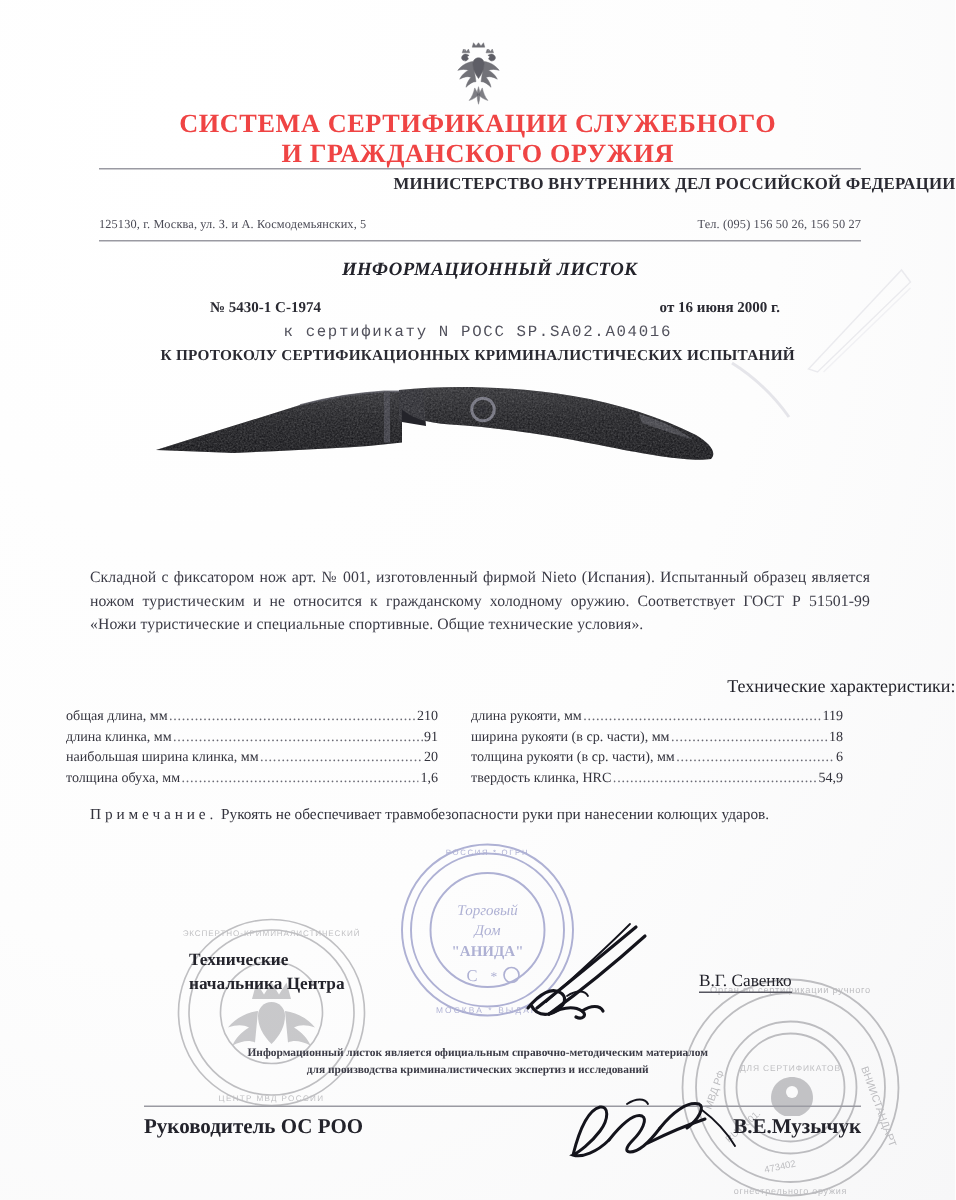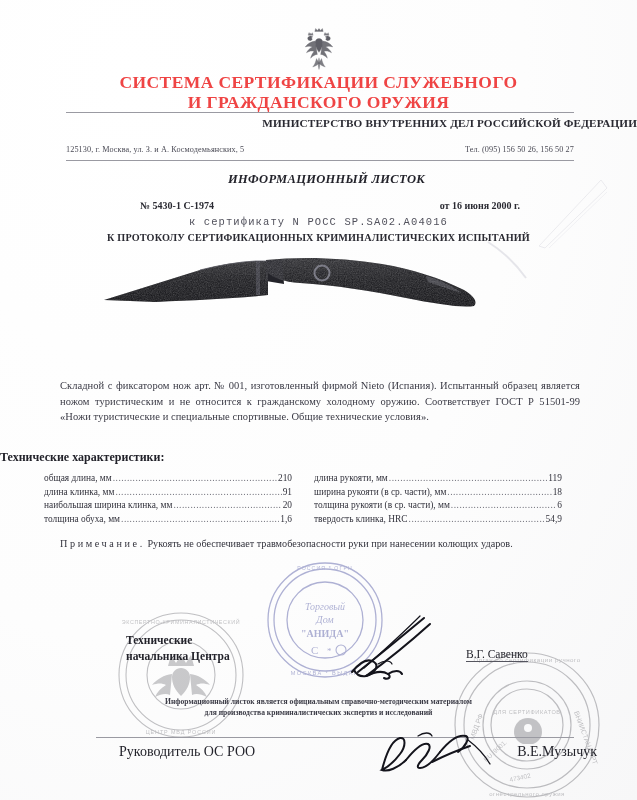--- a/index.html
+++ b/index.html
@@ -144,23 +144,23 @@
     line-height: 15.6px;
     text-align: justify;
     color: #3a3a45;
     letter-spacing: 0.05px;
   }
   .specs-heading {
     position: absolute;
     top: 450px;
     left: 0;
     right: 0;
-    text-align: left;
+    text-align: right;
     font-size: 12px;
-    font-weight: bold;
+    font-weight: normal;
     color: #22222a;
   }
   .specs {
     position: absolute;
     top: 472px;
     left: 44px;
     width: 520px;
     display: flex;
     gap: 22px;
   }
@@ -228,23 +228,22 @@
   .rule-bottom { top: 737px; left: 96px; width: 478px; }
   .sig-row-2 {
     position: absolute;
     top: 744px;
     left: 96px;
     width: 478px;
     display: flex;
     justify-content: space-between;
     align-items: baseline;
     font-size: 14px;
-    font-weight: normal;
+    font-weight: bold;
     color: #23232b;
-    margin-left: 23px;
   }
   
   .seal { position: absolute; pointer-events: none; }
   .seal-blue { opacity: 0.48; }
   .seal-grey { opacity: 0.34; }
   .sign-ink { position: absolute; pointer-events: none; }
   .corner-fold {
     position: absolute;
     top: 178px;
     right: 28px;

